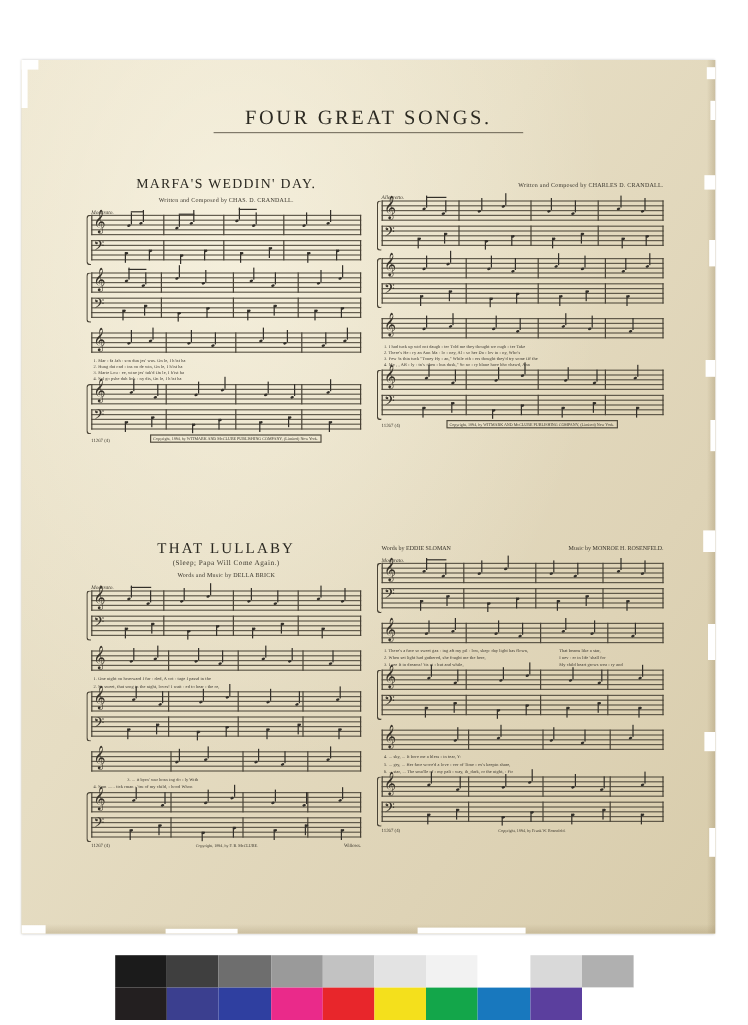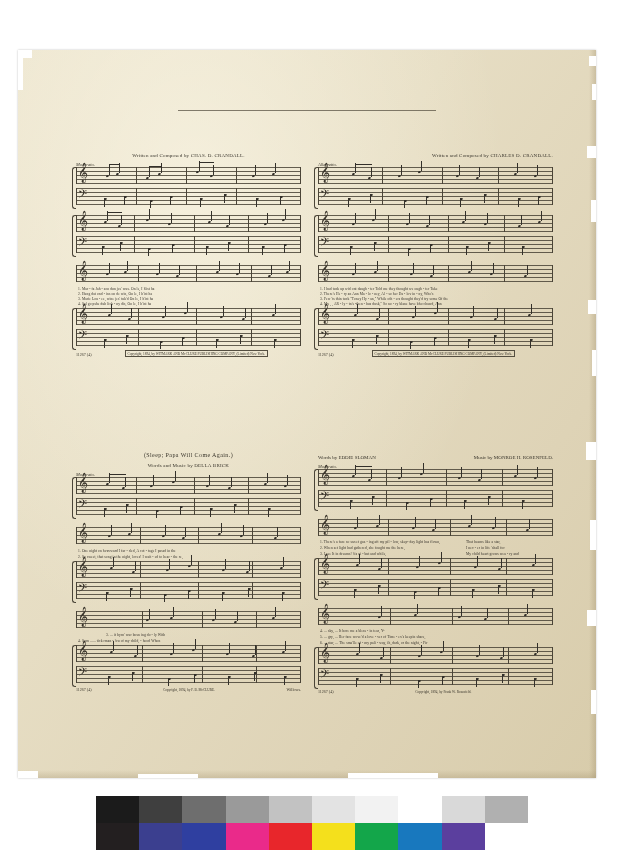--- a/index.html
+++ b/index.html
@@ -230,23 +230,25 @@
   .colorbar .cell { flex: 1 1 0; }
 </style>
 </head>
 <body>
 
 <div id="page">
 
   <div class="sheet">
     <div class="sheet-inner">
 
+      <div class="doc-title">FOUR GREAT SONGS.</div>
       <div class="rule" style="left:160px; top:60px; width:258px;"></div>
 
       <div class="song" style="left:58px; top:98px; width:225px;">
+        <div class="song-title">MARFA'S WEDDIN' DAY.</div>
         <div class="credit center">Written and Composed by CHAS. D. CRANDALL.</div>
 
         <div class="system">
           <div class="tempo">Moderato.</div>
           <div class="staff">
             <div class="line"></div>
               <div class="line"></div>
               <div class="line"></div>
               <div class="line"></div>
               <div class="line"></div>
@@ -692,20 +694,21 @@
 
         <div class="footline">
           <span class="plate">11267  (4)</span>
           <span class="copyright" style="flex:1; text-align:center;">
             <span class="copyright-box">Copyright, 1894, by WITMARK AND McCLURE PUBLISHING COMPANY, (Limited)  New York.</span>
           </span>
         </div>
       </div>
 
       <div class="song" style="left:58px; top:400px; width:225px;">
+        <div class="song-title fancy">THAT LULLABY</div>
         <div class="song-subtitle">(Sleep; Papa Will Come Again.)</div>
         <div class="credit center">Words and Music by DELLA BRICK</div>
 
         <div class="system">
           <div class="tempo">Moderato.</div>
           <div class="staff">
             <div class="line"></div>
               <div class="line"></div>
               <div class="line"></div>
               <div class="line"></div>

